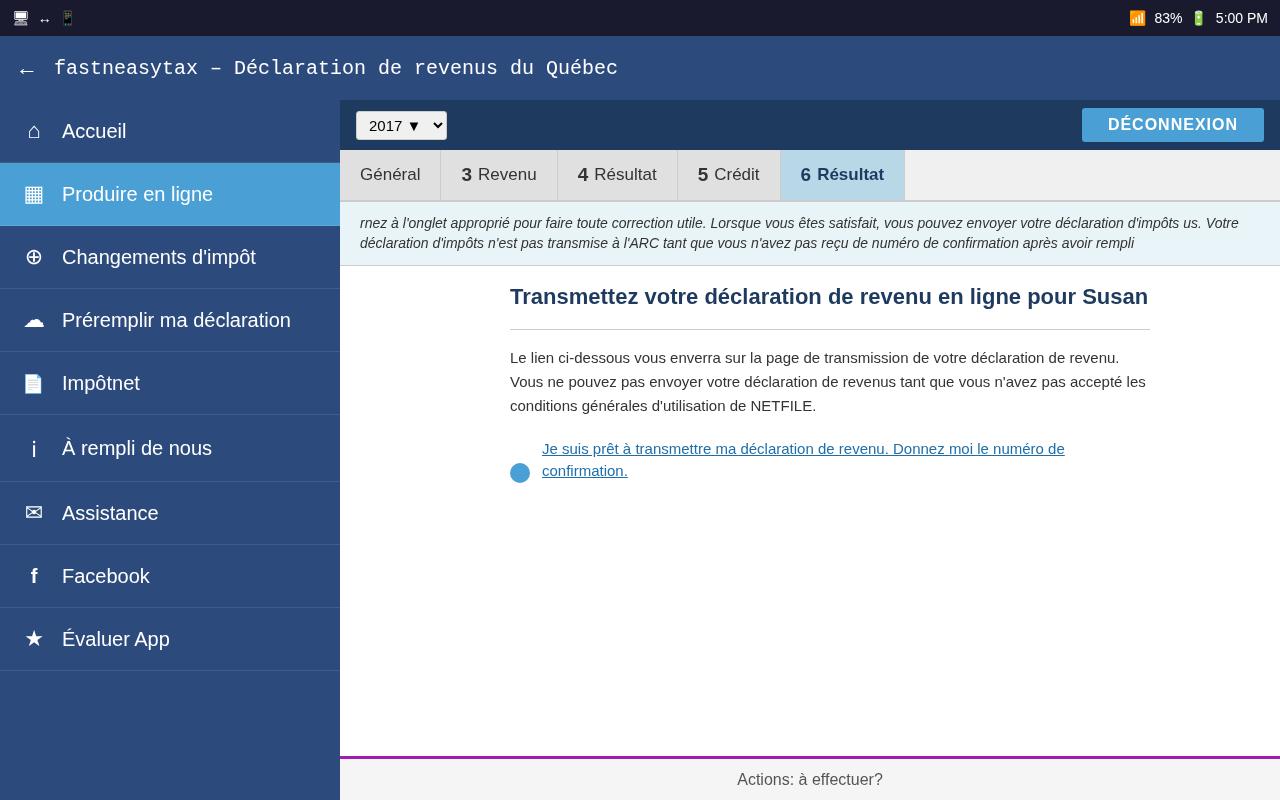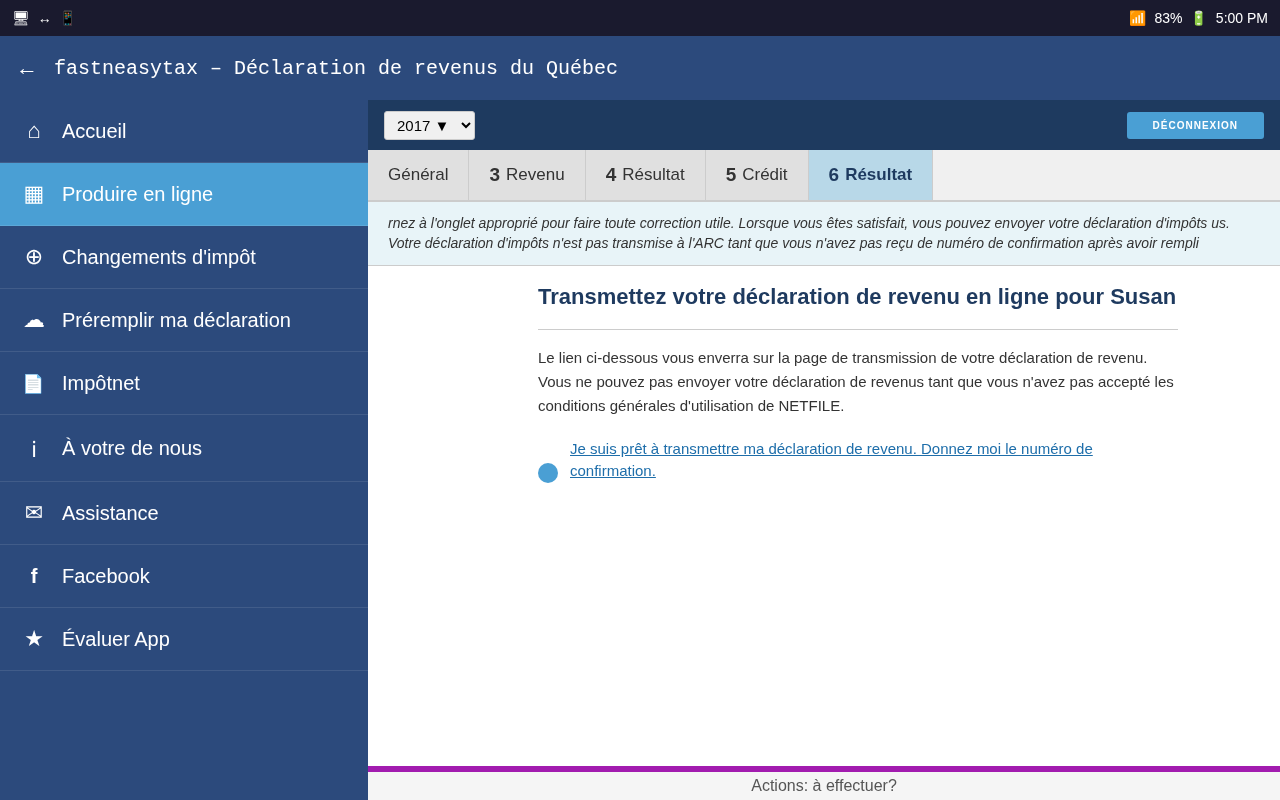--- a/index.html
+++ b/index.html
@@ -43,21 +43,21 @@
     }
 
     
     .main-layout {
       display: flex;
       height: calc(800px - 36px - 64px);
     }
 
     
     .sidebar {
-      width: 368px;
+      width: 340px;
       background: #2c4a7c;
       display: flex;
       flex-direction: column;
       flex-shrink: 0;
     }
     .sidebar-item {
       display: flex;
       align-items: center;
       gap: 14px;
       padding: 18px 20px;
@@ -94,21 +94,21 @@
       padding: 4px 8px;
       font-size: 15px;
       border-radius: 3px;
       cursor: pointer;
     }
     .logout-btn {
       background: #4a9fd4;
       color: white;
       border: none;
       padding: 8px 26px;
-      font-size: 10px;
+      font-size: 16px;
       font-weight: bold;
       cursor: pointer;
       border-radius: 3px;
       letter-spacing: 1px;
     }
 
     
     .tabs-bar {
       display: flex;
       background: #f0f0f0;
@@ -203,23 +203,23 @@
     .link-text {
       color: #1e6eaa;
       text-decoration: underline;
       font-size: 15px;
       line-height: 1.5;
       cursor: pointer;
     }
 
     
     .bottom-bar {
-      height: 34px;
+      height: 44px;
       background: #f5f5f5;
-      border-top: 6px solid #a21caf;
+      border-top: 3px solid #a21caf;
       display: flex;
       align-items: center;
       justify-content: center;
     }
     .bottom-text {
       font-size: 16px;
       color: #555;
     }
 
     
@@ -279,21 +279,21 @@
       <span>Préremplir ma déclaration</span>
     </div>
 
     <div class="sidebar-item">
       <span class="sidebar-icon icon-doc"></span>
       <span>Impôtnet</span>
     </div>
 
     <div class="sidebar-item">
       <span class="sidebar-icon icon-info"></span>
-      <span>À votre de nous</span>
+      <span>À rempli de nous</span>
     </div>
 
     <div class="sidebar-item">
       <span class="sidebar-icon icon-mail"></span>
       <span>Assistance</span>
     </div>
 
     <div class="sidebar-item">
       <span class="sidebar-icon icon-facebook"></span>
       <span>Facebook</span>

